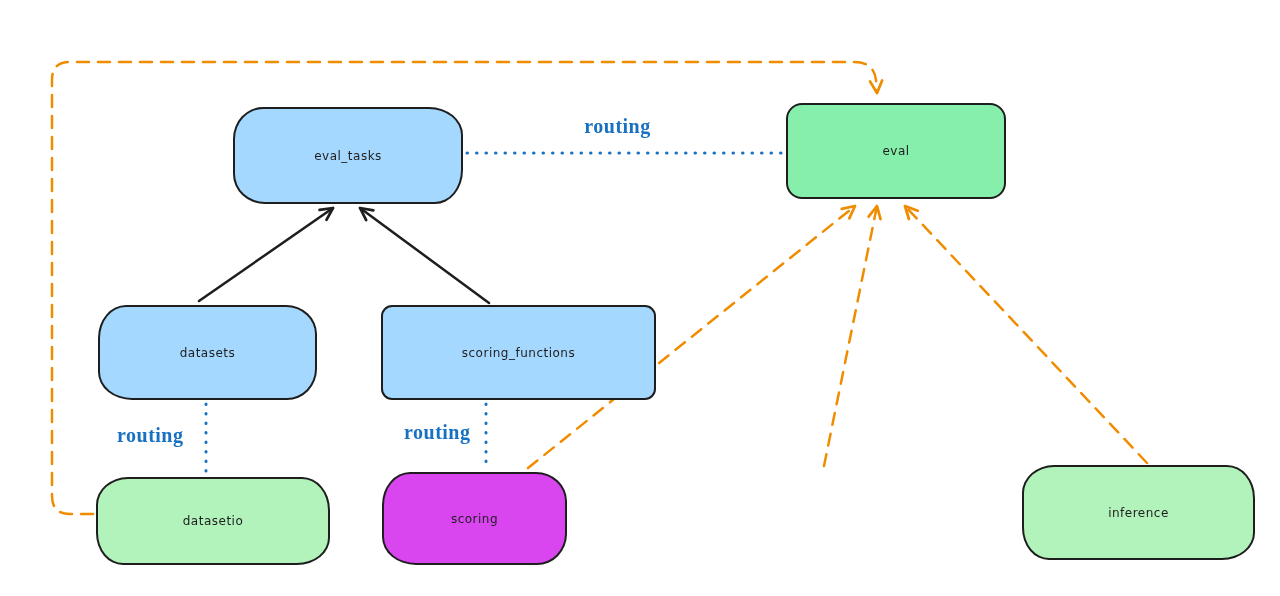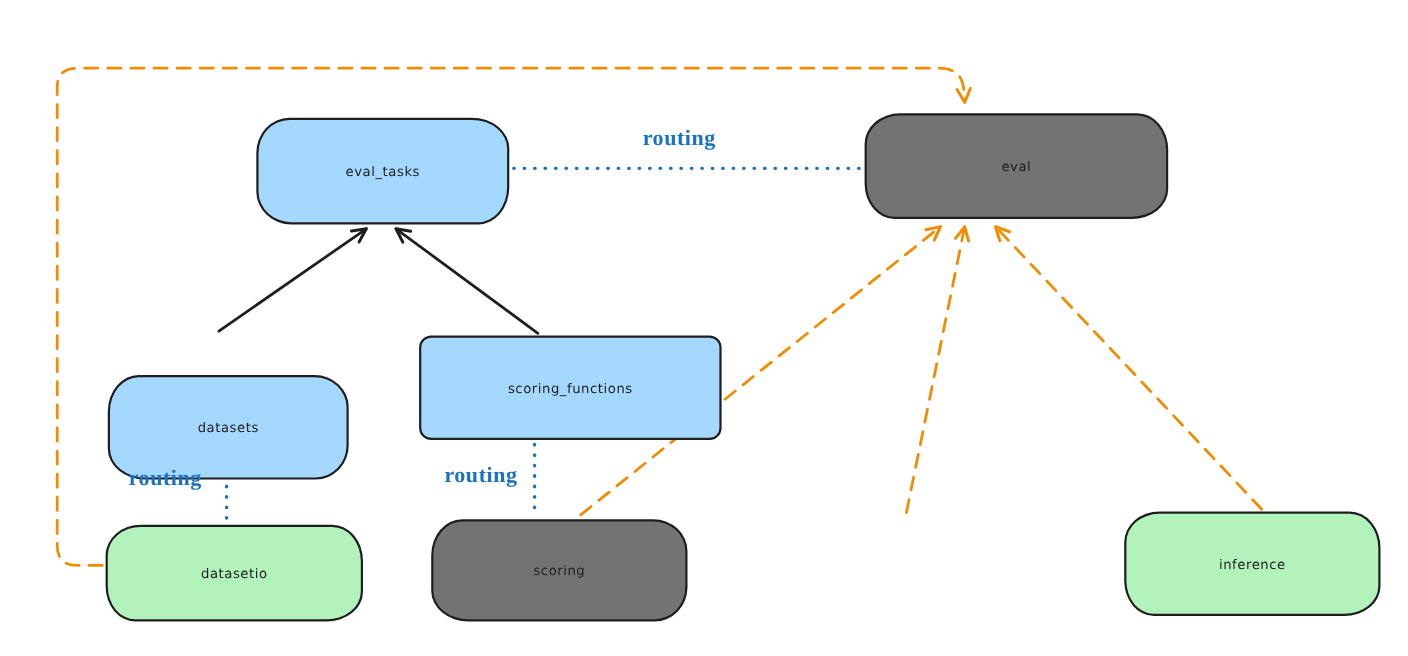--- a/index.html
+++ b/index.html
@@ -77,37 +77,37 @@
       <path d="M528 468 L855 206" marker-end="url(#arrow-orange)"></path>
       <path d="M824 466 L877 206" marker-end="url(#arrow-orange)"></path>
       <path d="M1147 463 L905 206" marker-end="url(#arrow-orange)"></path>
     </g>
   </svg>
 
   <div class="node r1" style="left: 233px; top: 107px; width: 230px; height: 97px; background-color: rgb(165, 216, 255);">
     <span class="node-label">eval_tasks</span>
   </div>
 
-  <div class="node r2" style="left: 786px; top: 103px; width: 276px; height: 96px; background-color: #737373;">
+  <div class="node r2" style="left: 786px; top: 103px; width: 220px; height: 96px; background-color: #86efac; border-radius: 16px;">
     <span class="node-label">eval</span>
   </div>
 
-  <div class="node r3" style="left: 98px; top: 305px; width: 219px; height: 95px; background-color: rgb(165, 216, 255); margin-top: 36px;">
+  <div class="node r3" style="left: 98px; top: 305px; width: 219px; height: 95px; background-color: rgb(165, 216, 255);">
     <span class="node-label">datasets</span>
   </div>
 
   <div class="node r1" style="left: 381px; top: 305px; width: 275px; height: 95px; background-color: rgb(165, 216, 255); border-radius: 11px;">
     <span class="node-label">scoring_functions</span>
   </div>
 
   <div class="node r2" style="left: 96px; top: 477px; width: 234px; height: 88px; background-color: rgb(178, 242, 187);">
     <span class="node-label">datasetio</span>
   </div>
 
-  <div class="node r3" style="left: 392px; top: 472px; width: 233px; height: 93px; background-color: #737373;">
+  <div class="node r3" style="left: 382px; top: 472px; width: 185px; height: 93px; background-color: #d946ef;">
     <span class="node-label">scoring</span>
   </div>
 
 
   <div class="node r2" style="left: 1022px; top: 465px; width: 233px; height: 95px; background-color: rgb(178, 242, 187);">
     <span class="node-label">inference</span>
   </div>
 
   <div class="routing-label centered" style="left:545px; top:115px; width:145px;">routing</div>
 

